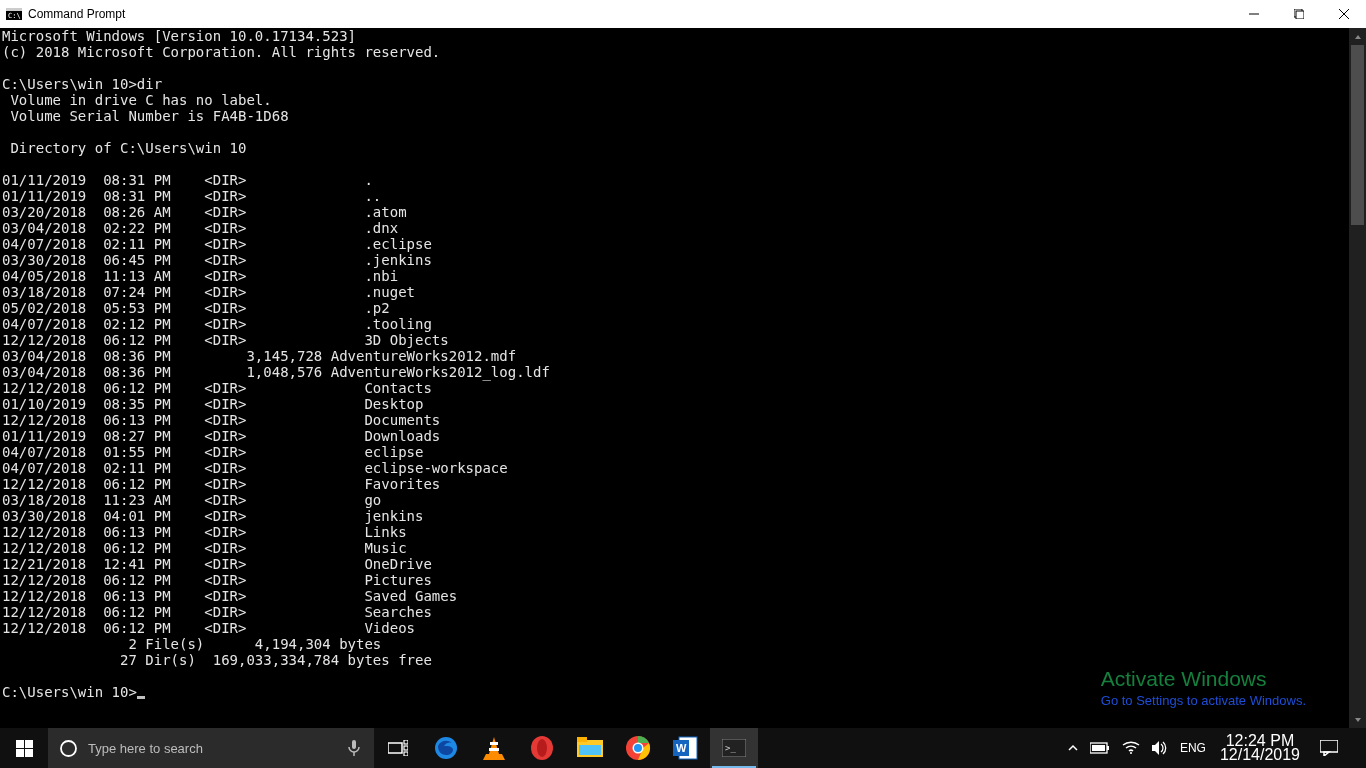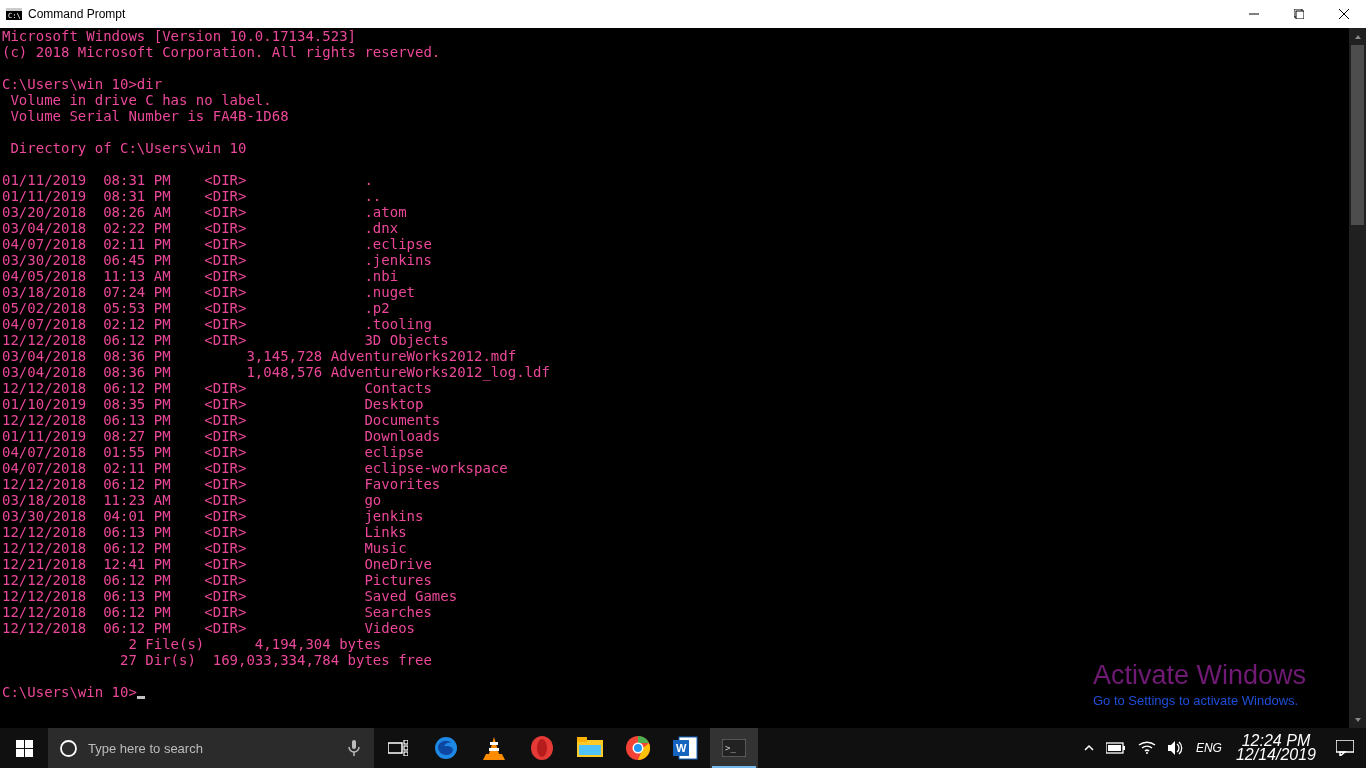--- a/index.html
+++ b/index.html
@@ -5,45 +5,45 @@
   * { margin:0; padding:0; box-sizing:border-box; }
   html,body { width:1366px; height:768px; overflow:hidden; font-family:"Segoe UI",Arial,sans-serif; background:#000; }
   .window { position:absolute; inset:0; background:#fff; }
   
   .titlebar { height:28px; background:#fff; display:flex; align-items:center; padding-left:6px; font-size:12px; color:#000; }
   .titlebar .app-icon { width:16px; height:16px; margin-right:6px; display:flex; align-items:center; justify-content:center; }
   .winbtns { margin-left:auto; display:flex; height:100%; }
   .winbtn { width:45px; height:28px; display:flex; align-items:center; justify-content:center; }
   .winbtn svg { width:10px; height:10px; }
   
-  .console { position:absolute; top:28px; left:0; right:0; bottom:40px; background:#000; color:#ec4899; font-family:Consolas,monospace; font-size:14px; line-height:16px; padding:0 2px; white-space:pre; }
+  .console { position:absolute; top:28px; left:0; right:0; bottom:40px; background:#000; color:#e5e5e5; font-family:Consolas,monospace; font-size:14px; line-height:16px; padding:0 2px; white-space:pre; }
   .row { white-space:pre; }
   .cursor { display:inline-block; width:8px; height:3px; background:#c0c0c0; vertical-align:bottom; margin-bottom:1px; }
   
   .scrollbar { position:absolute; top:28px; right:0; bottom:40px; width:17px; background:#202020; }
   .scroll-arrow { width:17px; height:17px; display:flex; align-items:center; justify-content:center; background:#202020; }
   .scroll-arrow svg { width:8px; height:8px; fill:#888; }
   .scroll-thumb { position:absolute; top:17px; left:2px; width:13px; height:180px; background:#4d4d4d; }
   .scroll-arrow.bottom { position:absolute; bottom:0; }
   
   .watermark { position:absolute; right:60px; bottom:60px; color:#7a7a7a; text-align:left; }
-  .watermark .w1 { font-size:27px; font-weight:400; color:#701a75; }
+  .watermark .w1 { font-size:21px; font-weight:400; color:#15803d; }
   .watermark .w2 { font-size:13px; color:#1d4ed8; margin-top:2px; }
   
   .taskbar { position:absolute; bottom:0; left:0; right:0; height:40px; background:#101010; display:flex; align-items:center; color:#fff; }
   .tb-btn { width:48px; height:40px; display:flex; align-items:center; justify-content:center; }
   .start-icon svg { width:17px; height:17px; }
   .searchbox { height:40px; width:326px; background:#2b2b2b; display:flex; align-items:center; color:#bcbcbc; font-size:13px; }
   .searchbox .circle { width:40px; display:flex; align-items:center; justify-content:center; }
   .searchbox .mic { width:40px; display:flex; align-items:center; justify-content:center; margin-left:auto; }
   .tb-icons { display:flex; align-items:center; height:40px; }
   .tb-icon { width:48px; height:40px; display:flex; align-items:center; justify-content:center; position:relative; }
   .tb-icon.active { background:#333; }
   .tb-icon.active::after { content:""; position:absolute; bottom:0; left:2px; right:2px; height:2px; background:#76b9ed; }
-  .tray { margin-left:auto; display:flex; align-items:center; height:40px; padding-right:0;font-style:italic; }
+  .tray { margin-left:auto; display:flex; align-items:center; height:40px; padding-right:16px; }
   .tray-item { height:40px; display:flex; align-items:center; justify-content:center; padding:0 6px; font-size:12px; color:#fff; }
   .tray-clock { text-align:center; font-size:16px; line-height:14px; padding:0 8px; }
   .notif { width:42px; height:40px; display:flex; align-items:center; justify-content:center; }
 </style>
 </head>
 <body>
 
 <div class="window">
 
   <div class="titlebar">

